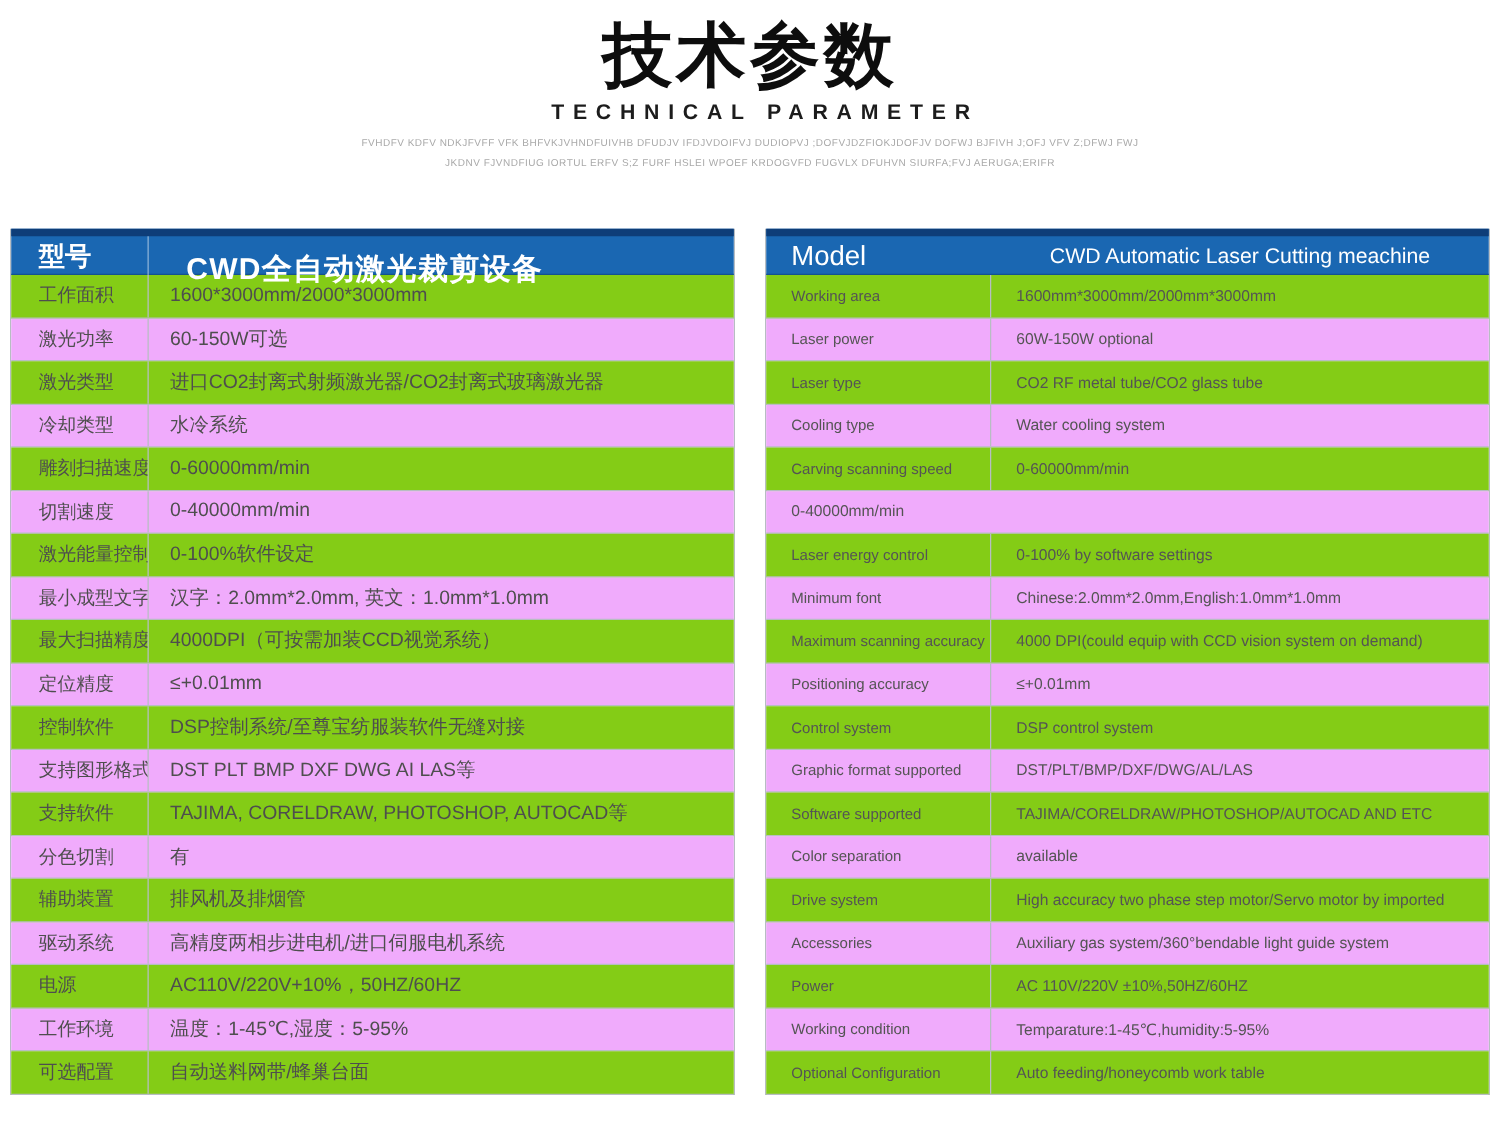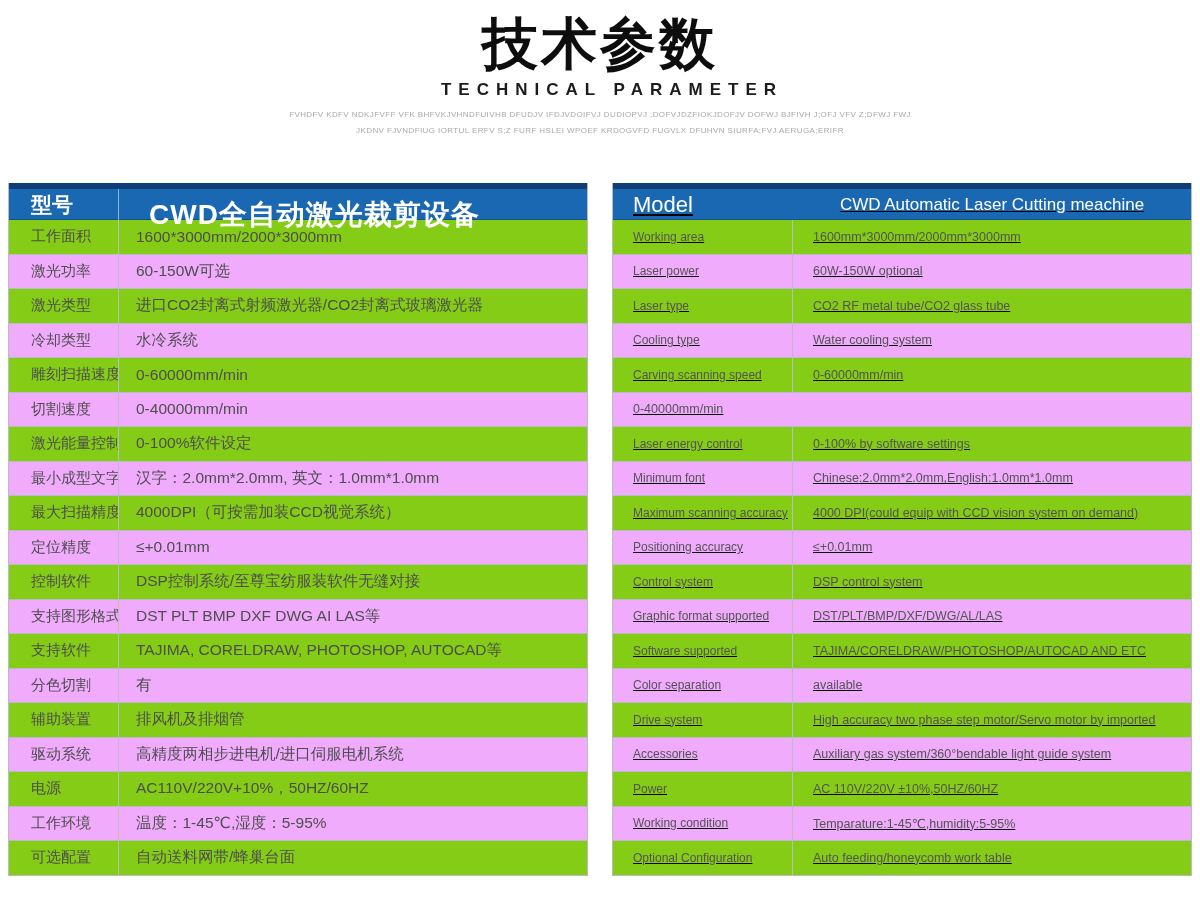--- a/index.html
+++ b/index.html
@@ -7,28 +7,28 @@
   .page { position:relative; width:1200px; height:898px; background:#fff; overflow:hidden; }
 
   .header-block { position:absolute; top:12px; left:0; width:100%; text-align:center; }
   .main-title { font-size:56px; font-weight:900; color:#0d0d0d; letter-spacing:3px; line-height:64px; }
   .subtitle { margin-top:4px; font-size:17px; font-weight:700; letter-spacing:7px; color:#1c1c1c;padding-left:24px; }
   .fineprint { margin-top:7px; font-size:8px; color:#a9a9a9; line-height:16px; letter-spacing:0.4px; }
 
   .spec-table { position:absolute; top:183px; width:580px; box-sizing:border-box;
                 border-left:1px solid #b7bdc2; border-right:1px solid #b7bdc2; }
   .spec-table.cn { left:8px; }
-  .spec-table.en { left:612px;text-decoration:underline; }
+  .spec-table.en { left:612px; }
 
   .thead { display:flex; background:#1a67b2; border-top:6px solid #0e3d78; height:31px;
            color:#ffffff; box-shadow:inset 0 -1px 0 #14528f; }
   .th-label, .th-value { display:flex; align-items:center; box-sizing:border-box; }
   .cn .th-label { width:110px; padding-left:22px; font-size:21px; font-weight:700;
                   border-right:1px solid rgba(255,255,255,0.5); }
-  .cn .th-value { flex:1; padding-left:30px; font-size:28px; font-weight:700; letter-spacing:1px;margin-top:20px; }
+  .cn .th-value { flex:1; padding-left:30px; font-size:24px; font-weight:700; letter-spacing:1px;margin-top:20px; }
   .en .th-label { width:180px; padding-left:20px; font-size:22px; font-weight:400; }
   .en .th-value { flex:1; justify-content:center; font-size:17px; font-weight:400; }
 
   .row { display:flex; height:33.5px; background:#84cc16; border-bottom:1px solid #b7bdc2; }
   .row.alt { background:#f0abfc; }
   .cell-label, .cell-value { display:flex; align-items:center; box-sizing:border-box; overflow:hidden; white-space:nowrap; }
   .cn .cell-label { width:110px; padding-left:22px; font-size:15px; color:#4e4e4e; border-right:1px solid #b7bdc2; }
   .cn .cell-value { flex:1; padding-left:17px; font-size:15.5px; color:#4e4e4e; }
   .en .cell-label { width:180px; padding-left:20px; font-size:12px; color:#545454; border-right:1px solid #b7bdc2; }
   .en .cell-value { flex:1; padding-left:20px; font-size:12.5px; color:#545454; }

